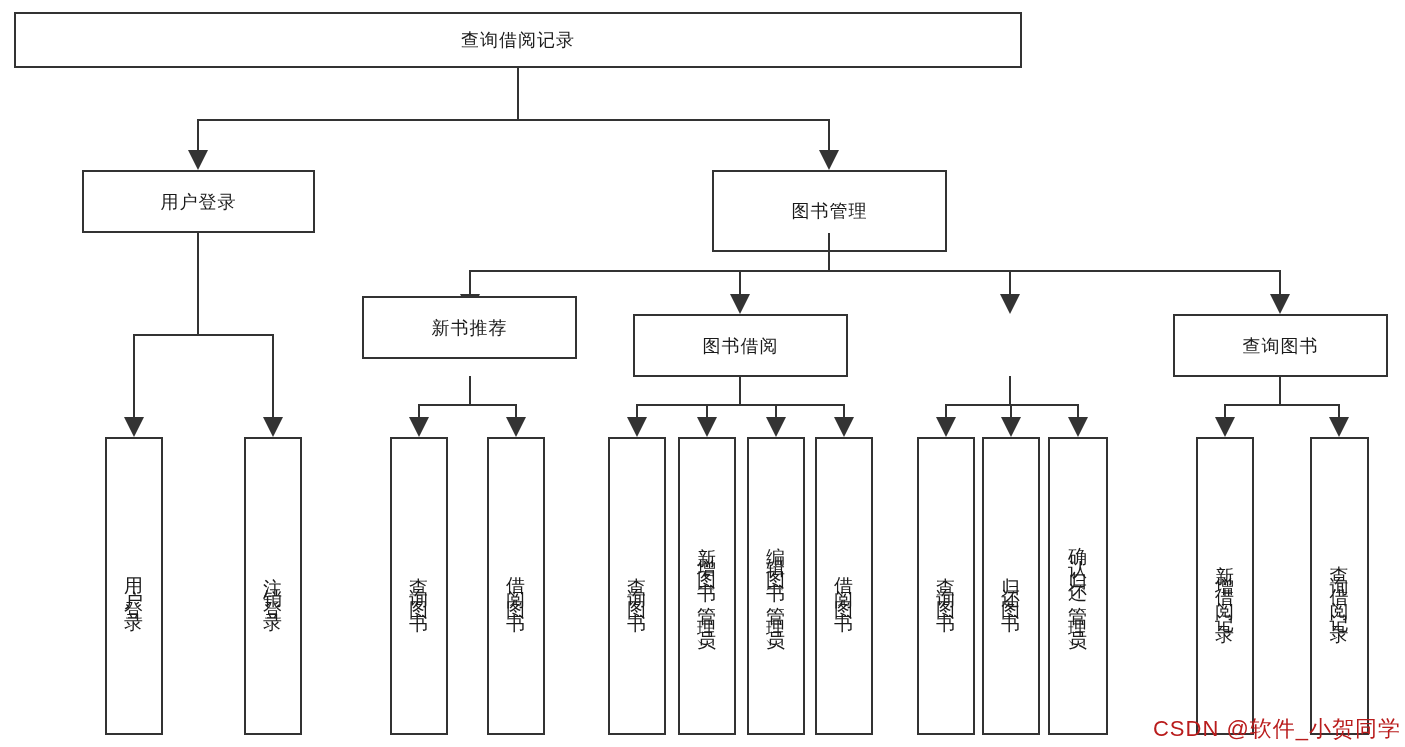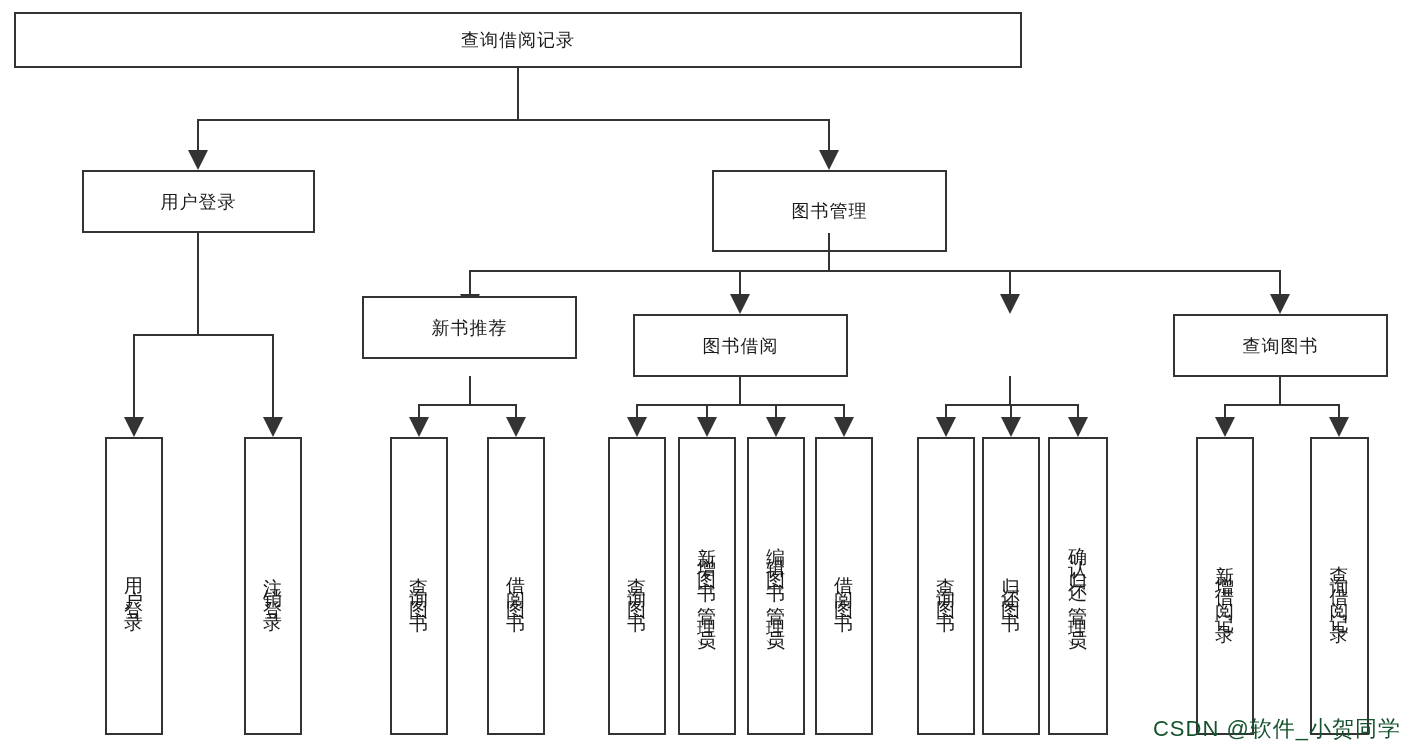--- a/index.html
+++ b/index.html
@@ -34,21 +34,21 @@
   .ar{
     position:absolute;width:0;height:0;
     border-left:10px solid transparent;
     border-right:10px solid transparent;
     border-top:20px solid #333333;
   }
   .watermark{
     position:absolute;
     right:4px;top:714px;
     font-size:22px;
-    color:#14532d;
+    color:#b91c1c;
     letter-spacing:1px;
     z-index:5;
     white-space:nowrap;
   }
 </style>
 </head>
 <body>
 
 <div class="canvas">
 

